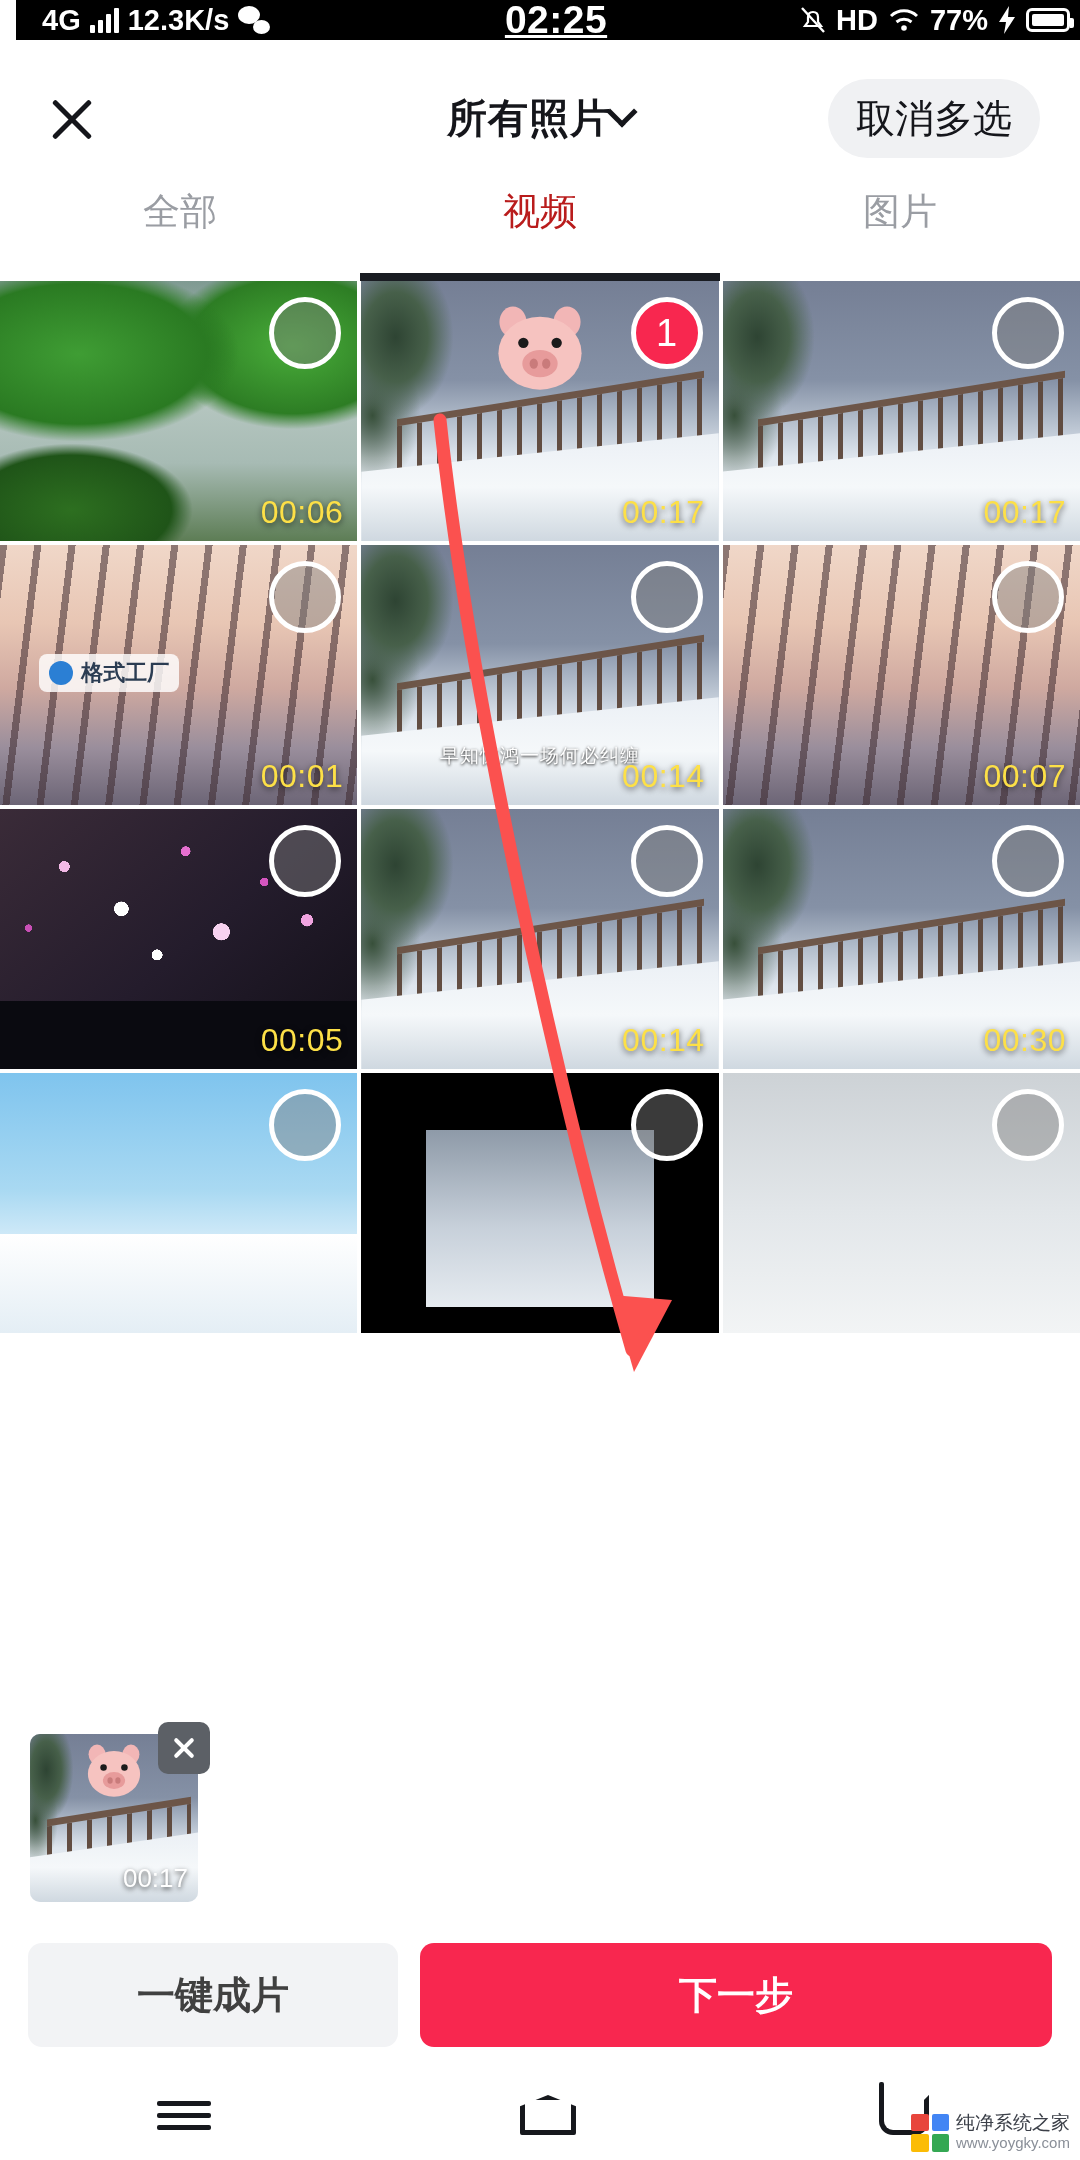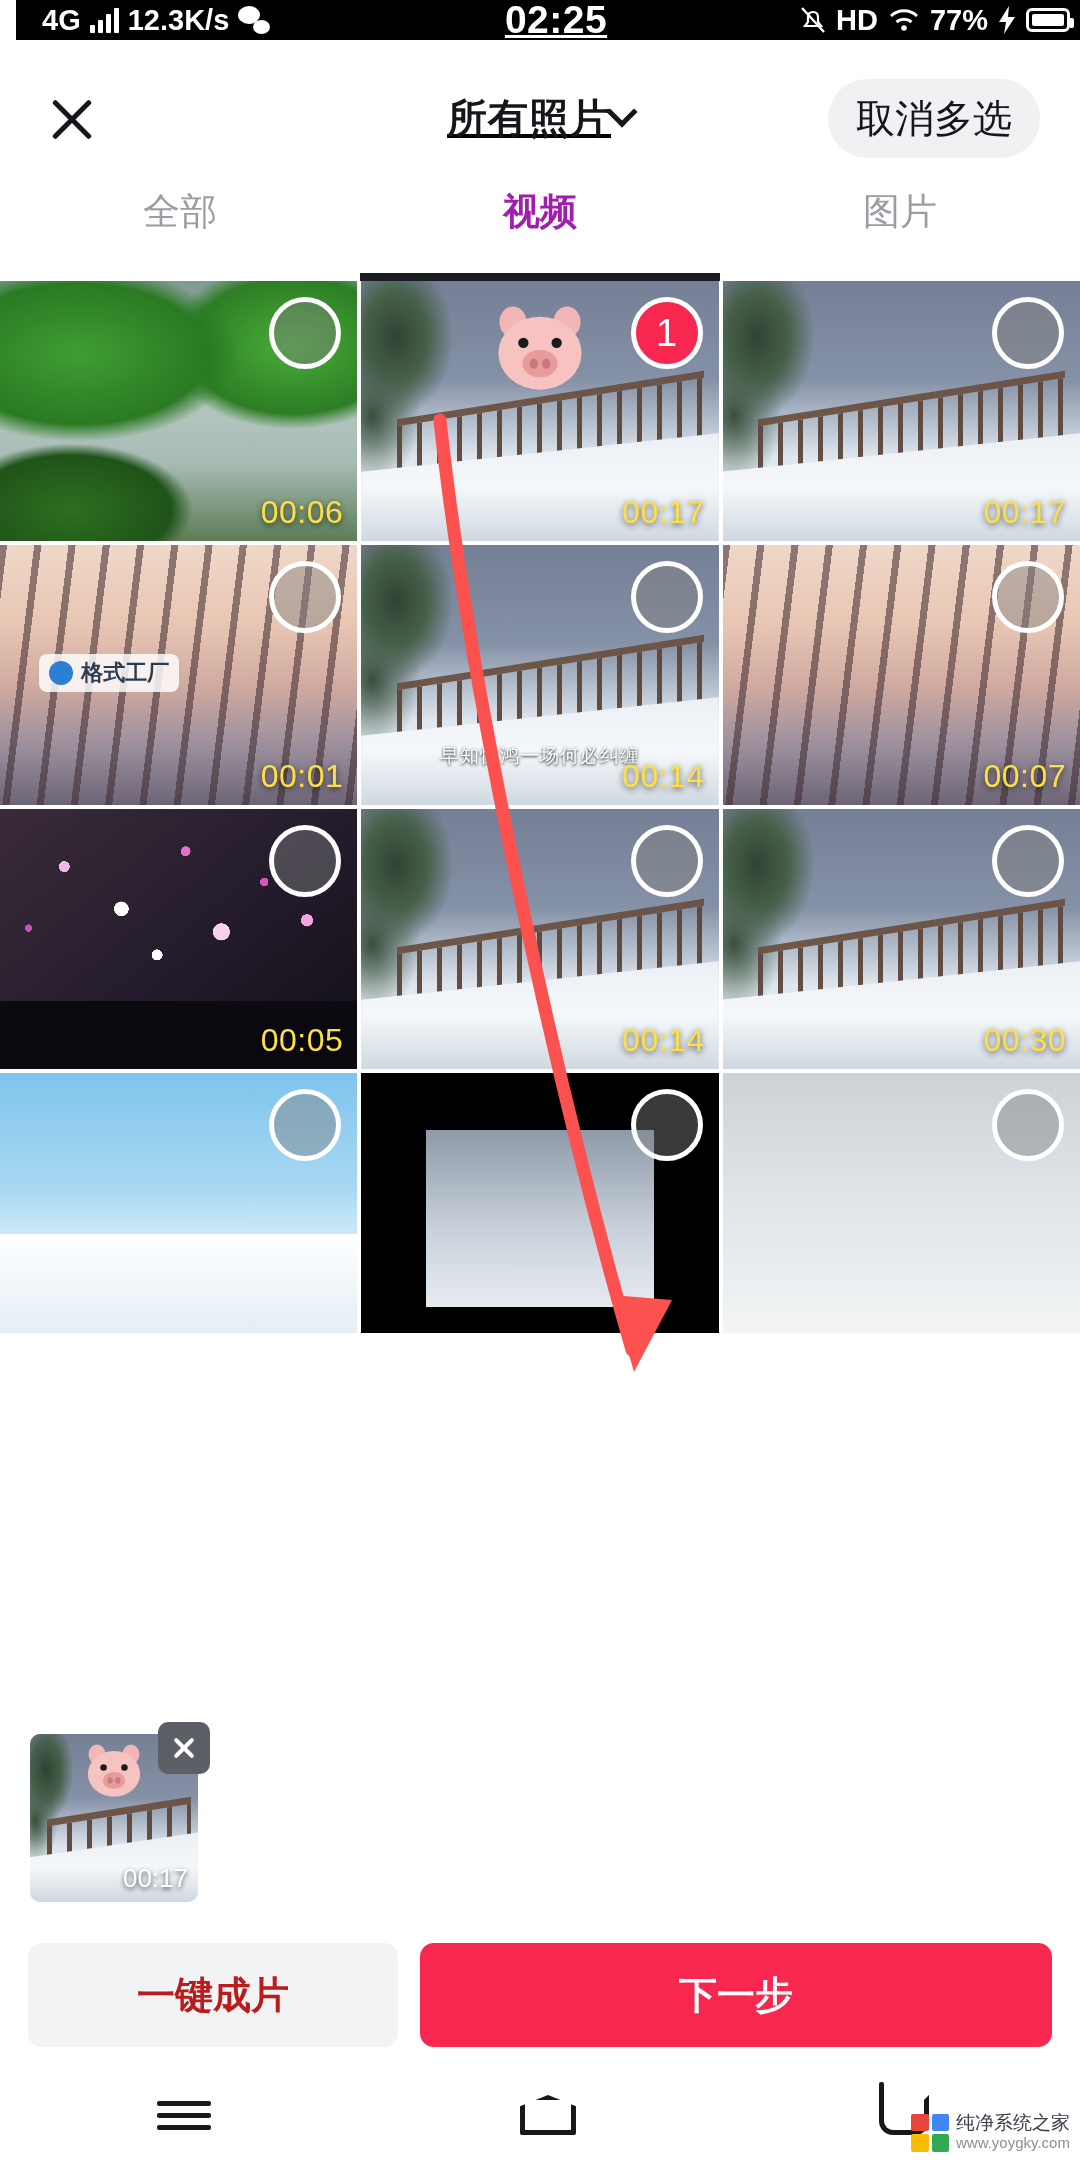--- a/index.html
+++ b/index.html
@@ -58,41 +58,40 @@
   .close-x::before, .close-x::after {
     content: ""; position: absolute; left: 6px; top: 30px; width: 52px; height: 5px;
     background: #15161b; border-radius: 2px;
   }
   .close-x::before { transform: rotate(45deg); }
   .close-x::after  { transform: rotate(-45deg); }
   .title-wrap {
     position: absolute; left: 0; right: 0; text-align: center;
     display: flex; align-items: center; justify-content: center; 
     pointer-events: none;
-    text-decoration: underline;
   }
   .title { font-size: 40px; font-weight: 700; color: #15161b; letter-spacing: 1px; }
   .chev {
     width: 22px; height: 22px; border-right: 5px solid #15161b; border-bottom: 5px solid #15161b;
     transform: rotate(45deg) translate(-5px,-5px);
   }
   .multi-btn {
     margin-left: auto; background: #f0f1f3; color: #15161b;
     border-radius: 44px; padding: 20px 28px; font-size: 39px; font-weight: 500;
     line-height: 1; white-space: nowrap;
   }
 
   
   .tabs { display: flex; height: 100px; }
   .tab {
     flex: 1; display: flex; flex-direction: column; align-items: center;
     justify-content: flex-start; padding-top: 6px; position: relative;
   }
   .tab span { font-size: 37px; color: #9a9da3; font-weight: 400; }
-  .tab.active span { color: #a21caf; font-weight: 700; }
+  .tab.active span { color: #b91c1c; font-weight: 400; }
   .tab .ind {
     position: absolute; bottom: 0; left: 0; width: 100%; height: 8px; background: transparent;
   }
   .tab.active .ind { background: #1a1c22; }
 
   
   .grid {
     display: grid; grid-template-columns: repeat(3, 1fr);
     gap: 4px; background: #fff;
   }
@@ -222,21 +221,21 @@
   .tray-x::after  { transform: rotate(-45deg); }
   .tray-pig { position:absolute; left:50%; top:6px; transform:translateX(-50%); width:66px; height:60px; }
 
   
   .actions {
     position: absolute; left: 0; right: 0; bottom: 90px; height: 150px;
     display: flex; align-items: center; gap: 22px; padding: 0 28px;
     background: #fff;
   }
   .btn-ghost {
-    flex: 0 0 370px; height: 104px; background: #f2f3f5; color: #b91c1c;
+    flex: 0 0 370px; height: 104px; background: #f2f3f5; color: #404040;
     border-radius: 14px; display: flex; align-items: center; justify-content: center;
     font-size: 38px; font-weight: 700;
   }
   .btn-primary {
     flex: 1; height: 104px; background: #f8274f; color: #fff;
     border-radius: 14px; display: flex; align-items: center; justify-content: center;
     font-size: 38px; font-weight: 700;
   }
 
   

